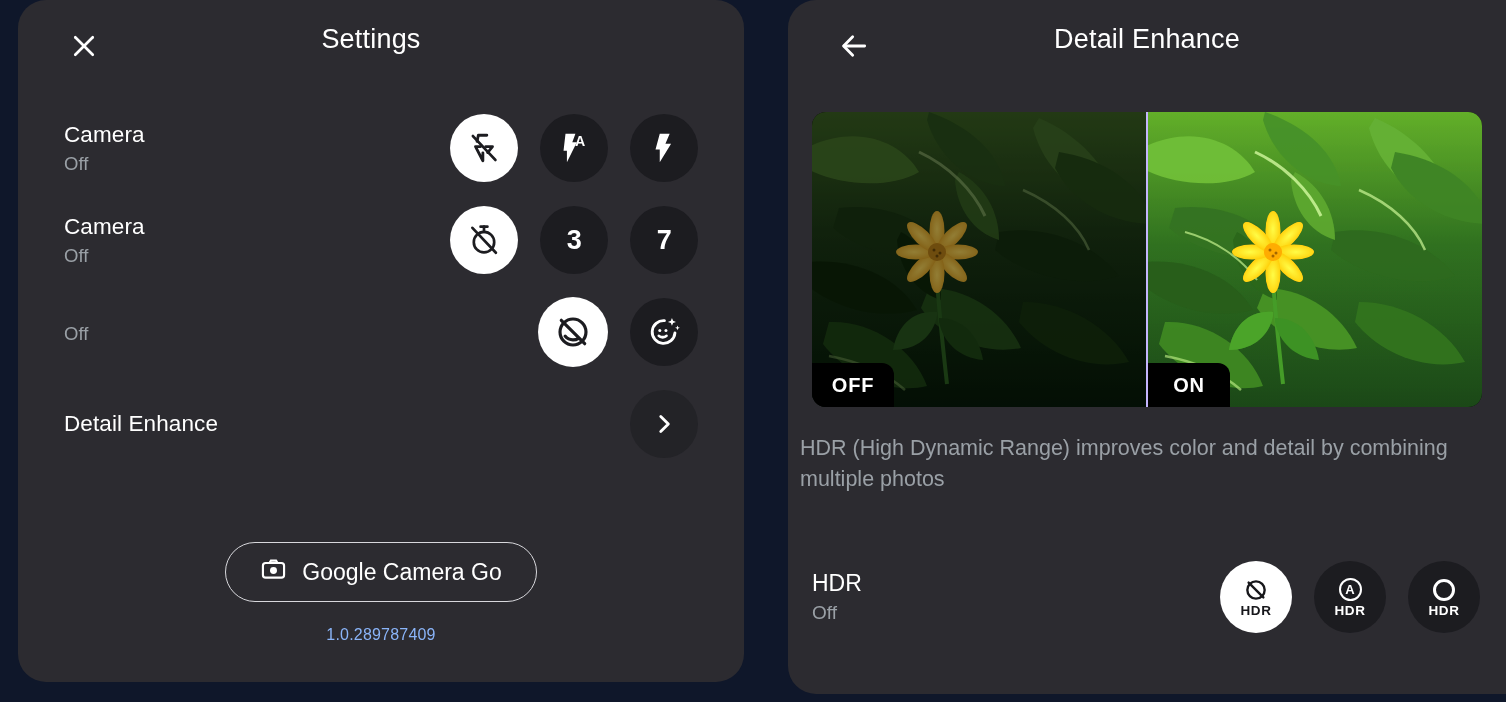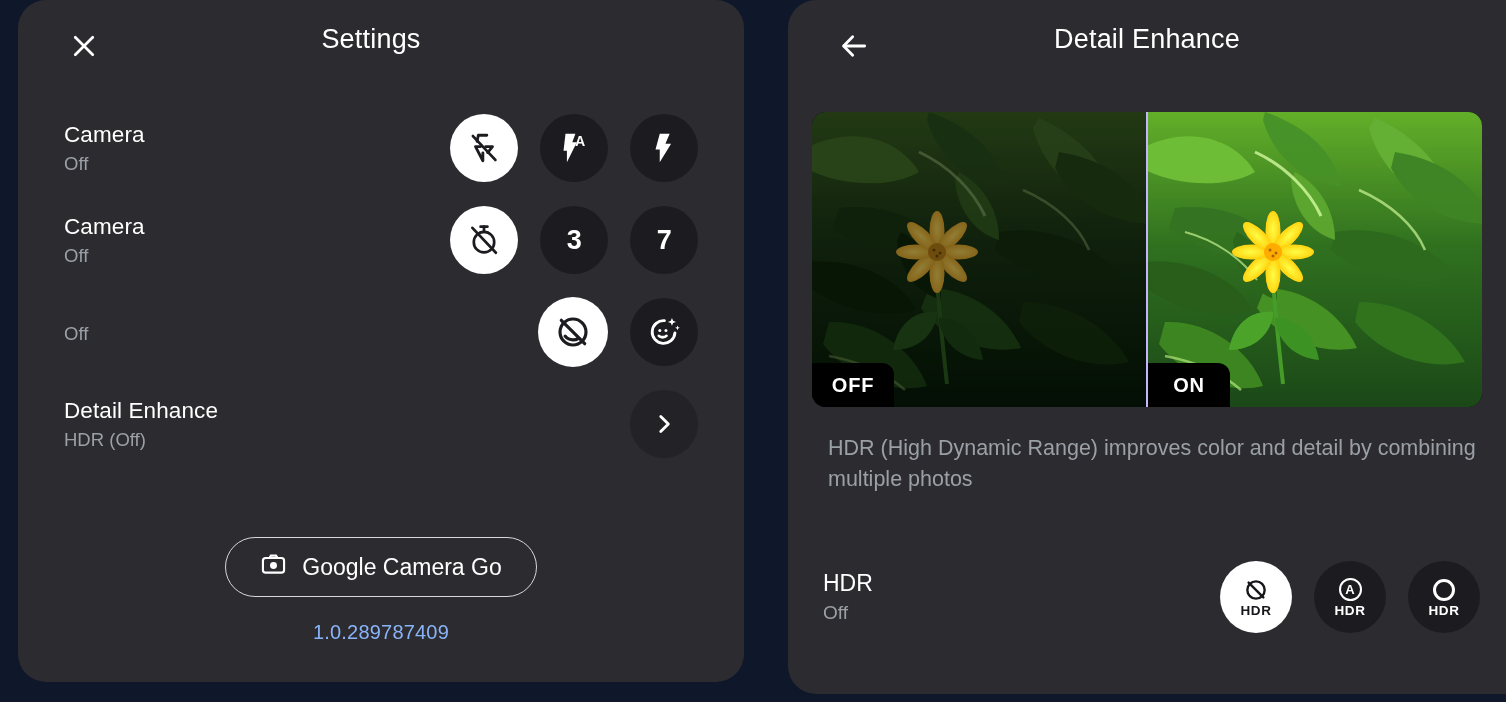--- a/index.html
+++ b/index.html
@@ -155,21 +155,21 @@
     border: 1.6px solid #d8d8dc;
     border-radius: 32px;
     color: #ffffff;
     font-size: 23px;
     box-sizing: border-box;
     cursor: pointer;
   }
   .version-text {
     margin-top: 24px;
     color: #8ab4f8;
-    font-size: 20px;
+    font-size: 16px;
     letter-spacing: .2px;
     cursor: pointer;
   }
 
   
   .compare-wrap {
     position: relative;
     margin: 24px 24px 0 24px;
     height: 295px;
     border-radius: 14px;
@@ -208,35 +208,34 @@
     align-items: center;
     justify-content: center;
     color: #ffffff;
     font-size: 20px;
     font-weight: bold;
     letter-spacing: .8px;
     box-sizing: border-box;
   }
 
   .desc-text {
-    margin: 26px 24px 0 40px;
+    margin: 26px 24px 0 12px;
     color: #9aa0a6;
     font-size: 21.5px;
     line-height: 31px;
   }
 
   .hdr-row {
     position: absolute;
     left: 24px;
     right: 26px;
     top: 542px;
     height: 110px;
     display: flex;
     align-items: center;
-    margin-left: 11px;
   }
   .hdr-texts { flex: 1 1 auto; }
   .hdr-label {
     color: #ffffff;
     font-size: 23px;
     line-height: 30px;
   }
   .hdr-value {
     color: #9aa0a6;
     font-size: 19px;
@@ -393,21 +392,20 @@
                 <path d="M21 7.6l.45 1.15 1.15.45-1.15.45L21 10.8l-.45-1.15-1.15-.45 1.15-.45z" fill="currentColor" stroke="none"></path>
               </svg>
             </span>
           </div>
         </div>
       </div>
 
       <div class="setting-row">
         <div class="setting-texts">
           <div class="setting-label">Detail Enhance</div>
-          <div class="setting-value">HDR (Off)</div>
         </div>
         <div class="setting-options">
           <div class="opt chevron">
             <span>
               <svg width="26" height="26" viewBox="0 0 24 24" fill="none" stroke="#ffffff" stroke-width="2.6" stroke-linecap="round" stroke-linejoin="round">
                 <polyline points="9,5 16,12 9,19"></polyline>
               </svg>
             </span>
           </div>
         </div>

